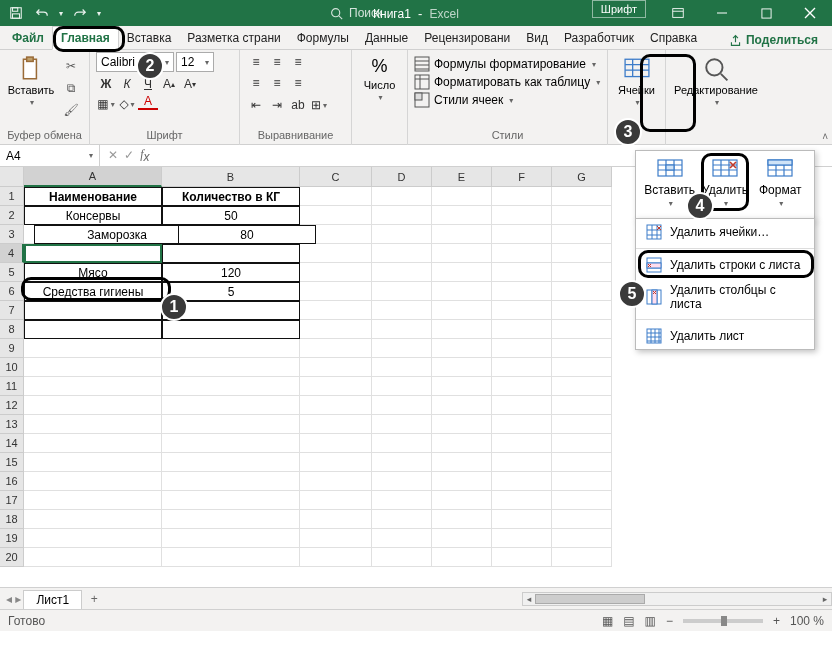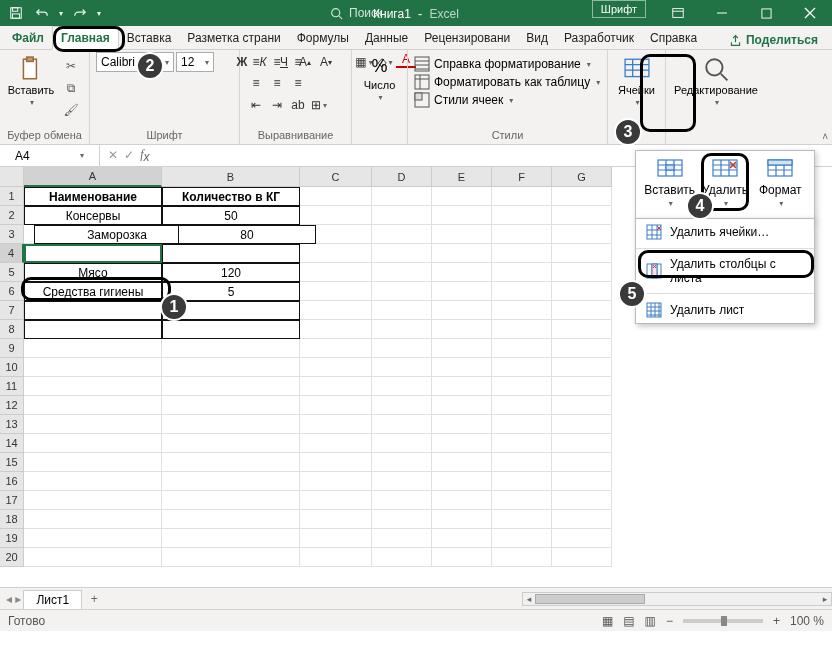--- a/index.html
+++ b/index.html
@@ -32,21 +32,21 @@
 .fsize{border:1px solid #ababab;background:#fff;height:20px;width:38px;padding:0 4px;display:flex;align-items:center;justify-content:space-between;font-size:11px}
 .toolbtns{display:flex;gap:1px}
 .tb{width:20px;height:20px;display:flex;align-items:center;justify-content:center;font-size:12px;color:#333}
 .align-grid{display:grid;grid-template-columns:repeat(3,20px);grid-auto-rows:20px;gap:1px}
 .styles-list{display:flex;flex-direction:column;gap:2px}
 .style-item{display:flex;align-items:center;gap:4px;font-size:11.5px}
 .style-item svg{width:16px;height:16px}
 .dd{font-size:8px;color:#666;margin-left:2px}
 .collapse-btn{position:absolute;right:4px;bottom:2px;font-size:10px;color:#666}
 .namebox-row{height:22px;border-bottom:1px solid #d0d0d0;display:flex;align-items:center;background:#fff}
-.namebox{width:100px;border-right:1px solid #d0d0d0;height:22px;padding:0 15px;display:flex;align-items:center;justify-content:space-between;font-size:12px}
+.namebox{width:100px;border-right:1px solid #d0d0d0;height:22px;padding:0 6px;display:flex;align-items:center;justify-content:space-between;font-size:12px}
 .fx-btns{display:flex;align-items:center;gap:6px;padding:0 8px;color:#999}
 .fx{font-style:italic;font-family:"Times New Roman";color:#666}
 .grid-area{position:relative;height:420px;overflow:hidden;background:#fff}
 .colheads{display:flex;position:absolute;top:0;left:0}
 .rownum-col{width:24px}
 .colhead{height:20px;background:#e6e6e6;border-right:1px solid #ccc;border-bottom:1px solid #ccc;display:flex;align-items:center;justify-content:center;font-size:11px;color:#333}
 .colhead.sel{background:#d2d2d2;border-bottom:2px solid #217346}
 .rowheads{position:absolute;top:20px;left:0}
 .rowhead{width:24px;height:19px;background:#e6e6e6;border-right:1px solid #ccc;border-bottom:1px solid #ccc;display:flex;align-items:center;justify-content:center;font-size:11px;color:#333}
 .rowhead.sel{background:#d2d2d2;border-right:2px solid #217346}
@@ -175,21 +175,21 @@
       <div style="display:flex;flex-direction:column;gap:2px;padding-top:4px">
         <div class="mini">✂</div>
         <div class="mini">⧉</div>
         <div class="mini">🖌</div>
       </div>
     </div>
     <div class="group-label">Буфер обмена</div>
   </div>
 
   <div class="group" style="width:150px">
-    <div class="group-body" style="flex-direction:row;gap:18px">
+    <div class="group-body" style="flex-direction:column;gap:0">
       <div class="font-row">
         <div class="fname">
             <span>Calibri</span>
             <span class="dd">▾</span>
           </div>
         <div class="fsize">
             <span>12</span>
             <span class="dd">▾</span>
           </div>
       </div>
@@ -241,21 +241,21 @@
   </div>
 
   <div class="group" style="width:200px">
     <div class="group-body">
       <div class="styles-list" style="padding-top:4px">
         <div class="style-item">
             <svg viewBox="0 0 16 16" fill="none" stroke="#555">
               <rect x="1" y="1" width="14" height="14"></rect>
               <path d="M1 5h14M1 9h14M1 13h14"></path>
             </svg>
-            <span>Справка форматирование</span>
+            <span>Формулы форматирование</span>
             <span class="dd">▾</span>
           </div>
         <div class="style-item">
             <svg viewBox="0 0 16 16" fill="none" stroke="#555">
               <rect x="1" y="1" width="14" height="14"></rect>
               <path d="M1 5h14M6 1v14"></path>
             </svg>
             <span>Форматировать как таблицу</span>
             <span class="dd">▾</span>
           </div>
@@ -573,20 +573,29 @@
         <rect x="1" y="1" width="14" height="14"></rect>
         <path d="M1 6h14M1 11h14M6 1v14M11 1v14"></path>
         <path d="M11 2l4 4M15 2l-4 4" stroke="#c0392b"></path>
       </svg>
     <span>Удалить ячейки…</span>
   </div>
   <div class="dm-sep"></div>
   <div class="dm-item">
     <svg viewBox="0 0 16 16" fill="none" stroke="#3d7cc9">
         <rect x="1" y="1" width="14" height="14"></rect>
+        <path d="M1 6h14M1 11h14"></path>
+        <rect x="1" y="6" width="14" height="5" fill="#fde"></rect>
+        <path d="M2 7l3 3M5 7l-3 3" stroke="#c0392b"></path>
+      </svg>
+    <span>Удалить строки с листа</span>
+  </div>
+  <div class="dm-item">
+    <svg viewBox="0 0 16 16" fill="none" stroke="#3d7cc9">
+        <rect x="1" y="1" width="14" height="14"></rect>
         <path d="M6 1v14M11 1v14"></path>
         <rect x="6" y="1" width="5" height="14" fill="#fde"></rect>
         <path d="M7 2l3 3M10 2l-3 3" stroke="#c0392b"></path>
       </svg>
     <span>Удалить столбцы с листа</span>
   </div>
   <div class="dm-sep"></div>
   <div class="dm-item">
     <svg viewBox="0 0 16 16" fill="none" stroke="#3d7cc9">
         <rect x="1" y="1" width="14" height="14"></rect>

